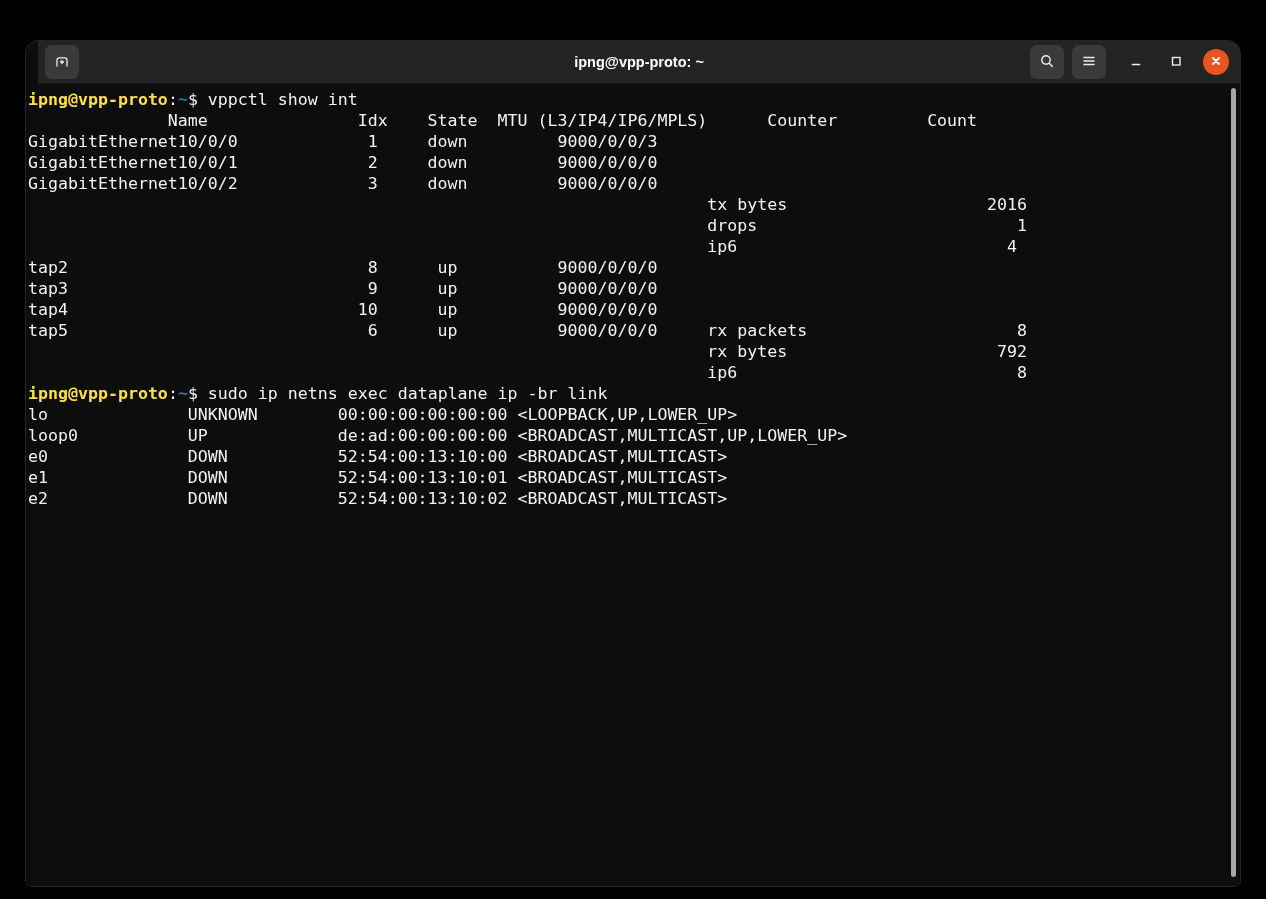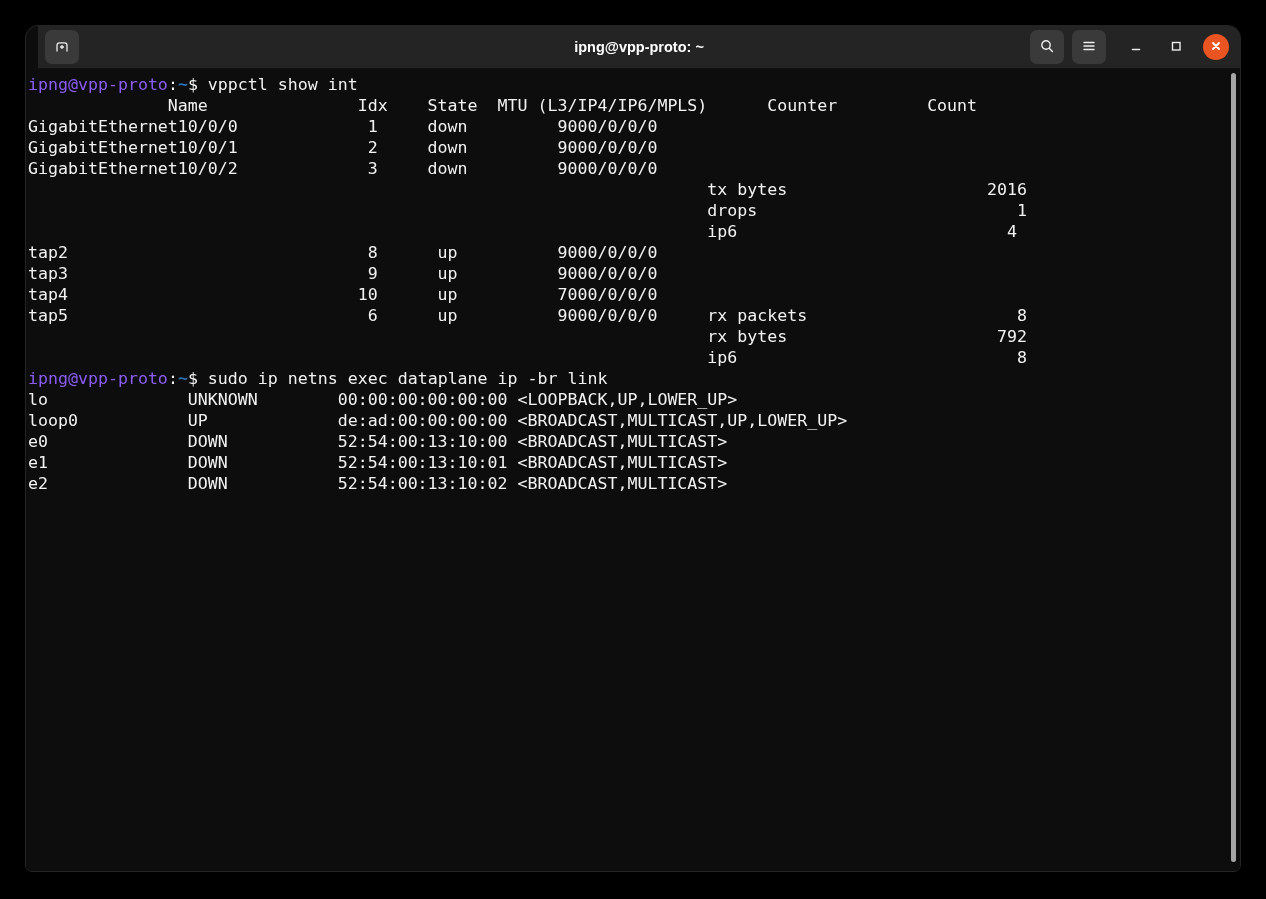--- a/index.html
+++ b/index.html
@@ -1,18 +1,18 @@
 <!DOCTYPE html>
 <html><head>
 <meta charset="utf-8">
 <style>
   html,body{margin:0;padding:0;background:#000;width:1266px;height:899px;overflow:hidden}
   .desktop{position:relative;width:1266px;height:899px;background:#000}
   .window{
-    position:absolute;left:25px;top:25px;width:1216px;height:847px;
+    position:absolute;left:25px;top:40px;width:1216px;height:847px;
     background:#0d0d0d;border:1px solid #242424;border-radius:13px 13px 7px 7px;
     overflow:hidden;box-sizing:border-box;padding-left:12px;
   }
   .headerbar{
     height:42px;background:#242424;border-bottom:1px solid #131313;
     display:flex;align-items:center;position:relative;
   }
   .hb-title{
     position:absolute;left:0;right:0;text-align:center;
     font-family:"Liberation Sans",sans-serif;font-weight:bold;font-size:14.5px;color:#ffffff;
@@ -33,21 +33,21 @@
     display:flex;align-items:center;justify-content:center;padding:0;cursor:pointer;margin-left:3px;
   }
   .terminal{
     position:absolute;left:0;right:0;top:43px;bottom:0;
     background:#0d0d0d;padding:5px 0 0 2px;
     font-family:"DejaVu Sans Mono","Liberation Mono",monospace;
     font-size:16.6px;line-height:21px;color:#f2f2f2;
     cursor:text;
   }
   .tl{white-space:pre;height:21px}
-  .pg{color:#8b5cf6;font-weight:normal}
+  .pg{color:#fde047;font-weight:bold}
   .pb{color:#2d6fb4;font-weight:bold}
   .cursor{display:inline-block;width:10px;height:19px;background:#f2f2f2;vertical-align:middle;margin-top:-2px}
   .scrollbar{position:absolute;top:44px;right:1px;bottom:2px;width:10px}
   .scroll-thumb{position:absolute;right:3px;top:3px;bottom:7px;width:5px;background:#a6a6a6;border-radius:3px}
 </style>
 </head>
 <body>
 
 <div class="desktop">
   <div class="window">
@@ -88,29 +88,29 @@
           <span><svg width="16" height="16" viewBox="0 0 16 16">
                 <path d="M5 5 L11 11 M11 5 L5 11" stroke="#ffffff" stroke-width="1.8" stroke-linecap="round"></path>
               </svg></span>
         </button>
       </div>
     </div>
 
     <div class="terminal">
       <div class="tl"><span class="pg">ipng@vpp-proto</span><span>:</span><span class="pb">~</span><span>$ </span><span>vppctl show int</span></div>
       <div class="tl">              Name               Idx    State  MTU (L3/IP4/IP6/MPLS)      Counter         Count</div>
-      <div class="tl">GigabitEthernet10/0/0             1     down         9000/0/0/0</div>
+      <div class="tl">GigabitEthernet10/0/0             1     down         9000/0/0/3</div>
       <div class="tl">GigabitEthernet10/0/1             2     down         9000/0/0/0</div>
       <div class="tl">GigabitEthernet10/0/2             3     down         9000/0/0/0</div>
       <div class="tl">                                                                    tx bytes                    2016</div>
       <div class="tl">                                                                    drops                          1</div>
       <div class="tl">                                                                    ip6                           4</div>
       <div class="tl">tap2                              8      up          9000/0/0/0</div>
       <div class="tl">tap3                              9      up          9000/0/0/0</div>
-      <div class="tl">tap4                             10      up          7000/0/0/0</div>
+      <div class="tl">tap4                             10      up          9000/0/0/0</div>
       <div class="tl">tap5                              6      up          9000/0/0/0     rx packets                     8</div>
       <div class="tl">                                                                    rx bytes                     792</div>
       <div class="tl">                                                                    ip6                            8</div>
       <div class="tl"><span class="pg">ipng@vpp-proto</span><span>:</span><span class="pb">~</span><span>$ </span><span>sudo ip netns exec dataplane ip -br link</span></div>
       <div class="tl">lo              UNKNOWN        00:00:00:00:00:00 &lt;LOOPBACK,UP,LOWER_UP&gt;</div>
       <div class="tl">loop0           UP             de:ad:00:00:00:00 &lt;BROADCAST,MULTICAST,UP,LOWER_UP&gt;</div>
       <div class="tl">e0              DOWN           52:54:00:13:10:00 &lt;BROADCAST,MULTICAST&gt;</div>
       <div class="tl">e1              DOWN           52:54:00:13:10:01 &lt;BROADCAST,MULTICAST&gt;</div>
       <div class="tl">e2              DOWN           52:54:00:13:10:02 &lt;BROADCAST,MULTICAST&gt;</div>
     </div>

